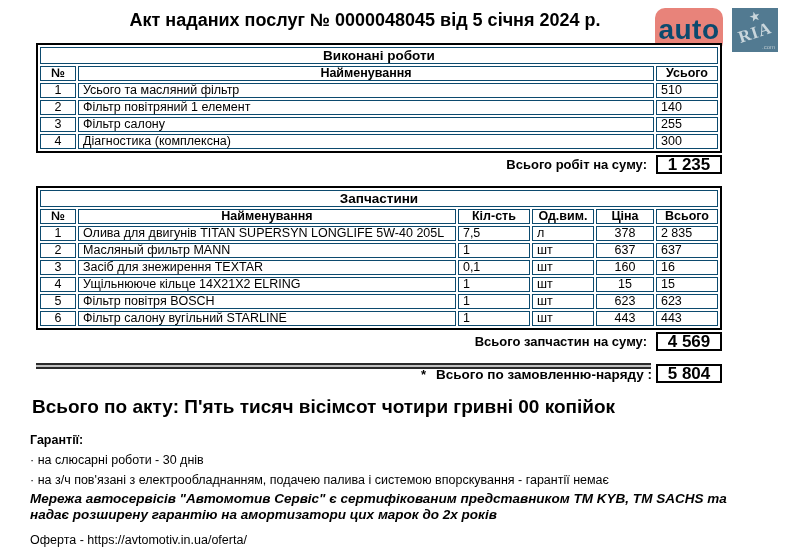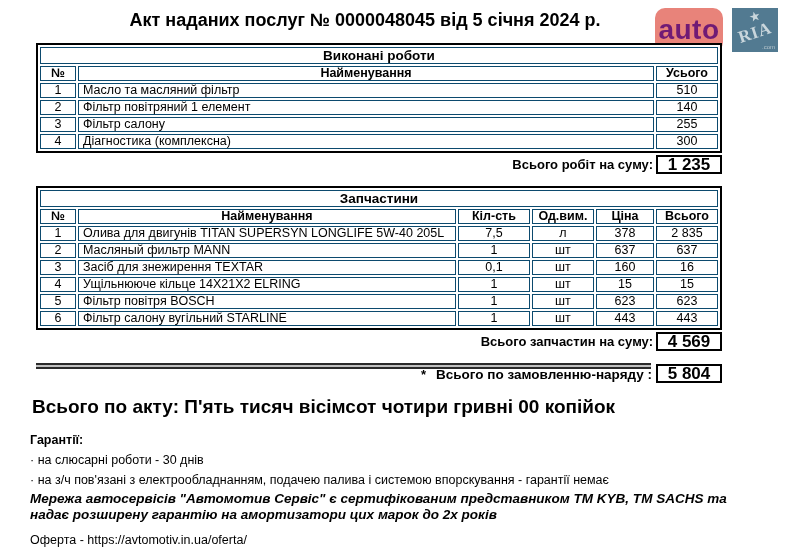--- a/index.html
+++ b/index.html
@@ -7,21 +7,21 @@
     width:800px;height:554px;background:#fff;color:#000;
     font-family:"Liberation Sans", sans-serif;position:relative;overflow:hidden;
   }
   .page{position:relative;width:800px;height:554px}
 
   
   .logo{position:absolute;top:8px;right:22px;display:flex;gap:9px;z-index:0}
   .logo-auto{
     width:68px;height:44px;border-radius:10px;
     display:flex;align-items:center;justify-content:center;
-    color:#701a75;font-size:28px;font-weight:bold;letter-spacing:0.5px;
+    color:#0c4a6e;font-size:28px;font-weight:bold;letter-spacing:0.5px;
   }
   .logo-ria{width:46px;height:44px;position:relative;color:#c9d6dc}
   .ria-text{
     position:absolute;top:15px;left:6px;transform:rotate(-18deg);
     font-family:"Liberation Serif", serif;font-weight:bold;font-size:17px;letter-spacing:1px;
   }
   .ria-star{position:absolute;top:1px;left:17px;transform:rotate(-15deg);font-size:13px}
   .ria-com{position:absolute;bottom:2px;right:3px;font-size:6px;color:#b7c6cd}
 
   
@@ -39,28 +39,28 @@
   table.works{margin-top:12px}
   table.parts{margin-top:12px}
   .tbl th,.tbl td{
     border:1px solid #0c4a6e;padding:0 4px;font-size:12.5px;
     height:13px;line-height:13px;overflow:hidden;white-space:nowrap;
   }
   .tbl .tbl-title{font-size:13.5px;font-weight:bold;text-align:center;height:15px;line-height:15px}
   .tbl th{font-weight:bold;text-align:center}
   .tbl td.c{text-align:center}
   .tbl td.l{text-align:left}
-  .tbl td.r{text-align:center}
+  .tbl td.r{text-align:left}
 
   
   .total-line{
     width:686px;margin:2px 0 0 36px;text-align:right;
     display:flex;justify-content:flex-end;align-items:center;
   }
-  .total-label{font-size:13px;font-weight:bold;padding-right:3px}
+  .total-label{font-size:13px;font-weight:bold;padding-right:9px}
   .total-box{
     display:inline-block;width:58px;border:2px solid #000;
     font-size:17px;font-weight:bold;text-align:center;
     height:15px;line-height:15px;padding:0 2px;background:#fff;
   }
 
   
   .order-total{
     position:relative;width:686px;margin:11px 0 0 36px;
     display:flex;justify-content:flex-end;align-items:center;
@@ -110,21 +110,21 @@
       </tr>
       <tr>
         <th>№</th>
         <th>Найменування</th>
         <th>Усього</th>
       </tr>
     </thead>
     <tbody>
       <tr>
         <td class="c">1</td>
-        <td class="l">Масло та масляний фільтр</td>
+        <td class="l">Усього та масляний фільтр</td>
         <td class="r">510</td>
       </tr>
         <tr>
         <td class="c">2</td>
         <td class="l">Фільтр повітряний 1 елемент</td>
         <td class="r">140</td>
       </tr>
         <tr>
         <td class="c">3</td>
         <td class="l">Фільтр салону</td>

